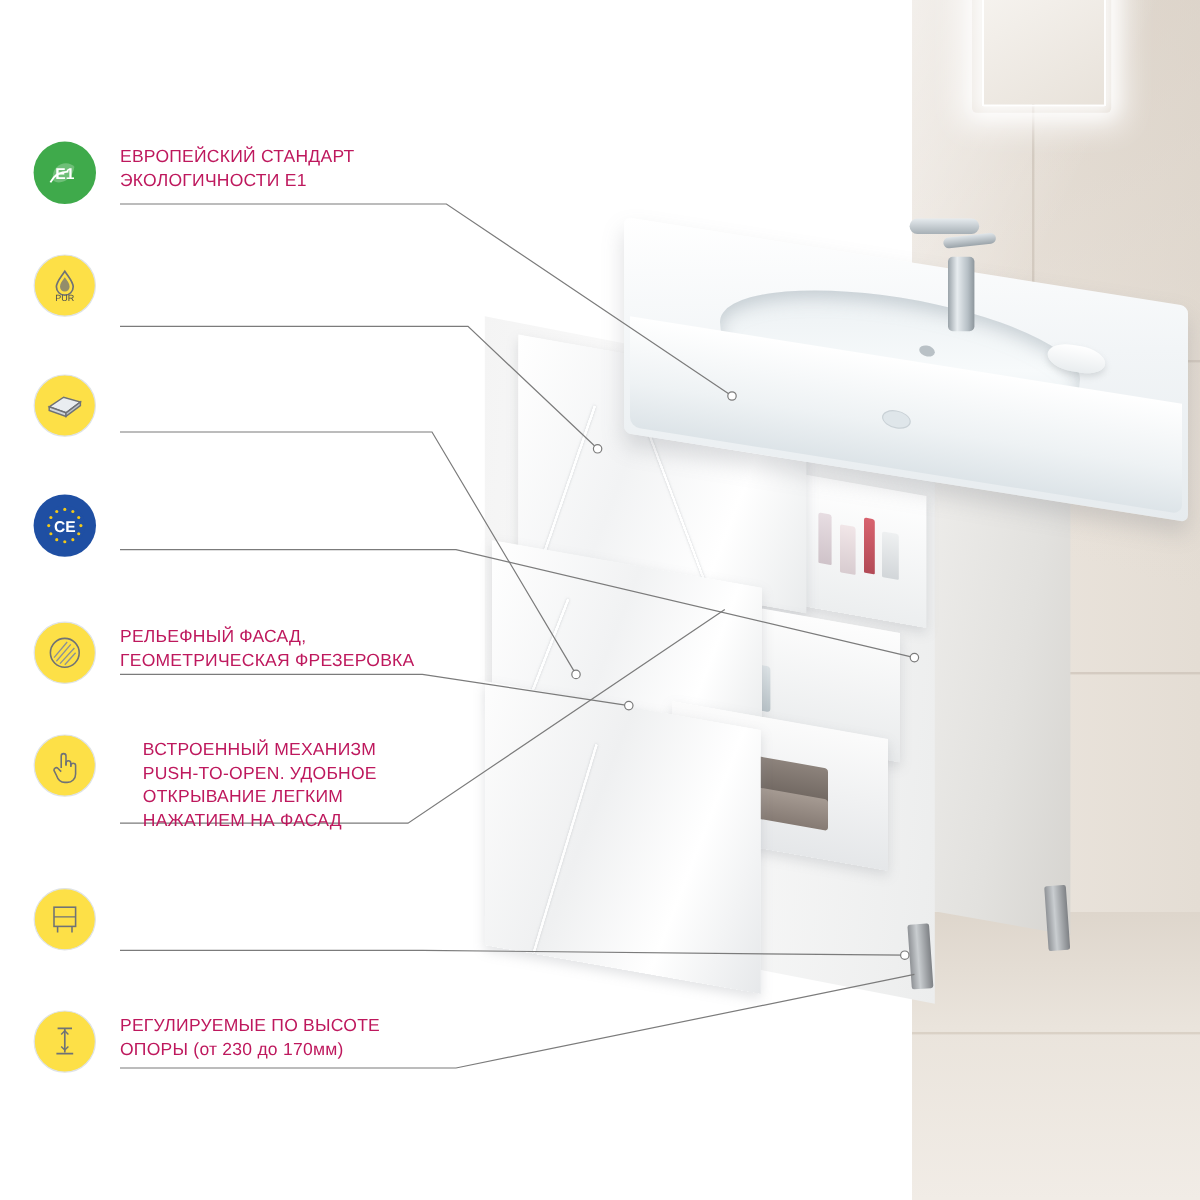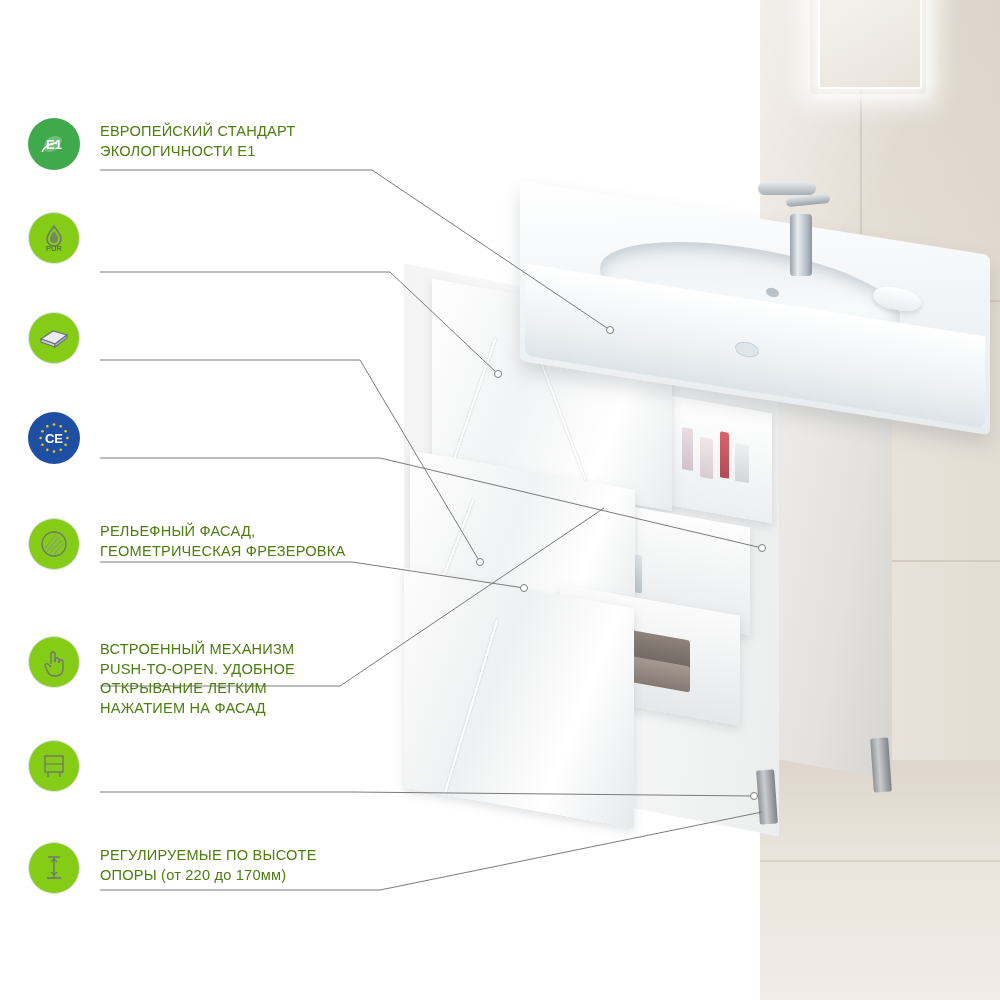--- a/index.html
+++ b/index.html
@@ -199,31 +199,31 @@
     height: 52px;
     border-radius: 50%;
     display: flex;
     align-items: center;
     justify-content: center;
     flex: 0 0 52px;
     box-sizing: border-box;
   }
   .badge.outline {
     border: 1.6px solid #dfe3e6;
-    background: #84cc16;
+    background: #fde047;
   }
   .badge.green {
     background: #3faa4b;
   }
   .badge.blue {
     background: #1f4fa3;
   }
   .feature-text {
     margin-left: 20px;
-    color: #4d7c0f;
+    color: #be185d;
     font-size: 14.6px;
     line-height: 19.5px;
     letter-spacing: 0.2px;
     text-transform: uppercase;
     white-space: pre-line;
     padding-top: 4px;
   }
   .feature-text.lower { text-transform: none; }
 
   svg.connectors {
@@ -375,21 +375,21 @@
             <line x1="9" y1="23" x2="21" y2="9"></line>
             <line x1="12" y1="25" x2="24" y2="12"></line>
             <line x1="16" y1="26" x2="25" y2="16"></line>
           </g>
         </svg>
       </div>
       <div class="feature-text">РЕЛЬЕФНЫЙ ФАСАД,
 ГЕОМЕТРИЧЕСКАЯ ФРЕЗЕРОВКА</div>
     </div>
 
-    <div class="feature" style="left:28px; top:636px;">
+    <div class="feature" style="left:28px; top:612px;gap:19px;">
       <div class="badge outline">
         <svg width="30" height="32" viewBox="0 0 30 32" aria-hidden="true">
           <path d="M12 18V8a2 2 0 0 1 4 0v8" fill="none" stroke="#6f7276" stroke-width="1.3"></path>
           <path d="M16 16v-2a2 2 0 0 1 4 0v3" fill="none" stroke="#6f7276" stroke-width="1.3"></path>
           <path d="M20 17v-1a2 2 0 0 1 4 0v7c0 4-3 7-7 7h-2c-4 0-6-3-7-6l-2-4a2 2 0 0 1 3-2l3 3" fill="none" stroke="#6f7276" stroke-width="1.3"></path>
         </svg>
       </div>
       <div class="feature-text">ВСТРОЕННЫЙ  МЕХАНИЗМ
 PUSH-TO-OPEN. УДОБНОЕ
 ОТКРЫВАНИЕ ЛЕГКИМ
@@ -411,17 +411,17 @@
       <div class="badge outline">
         <svg width="30" height="30" viewBox="0 0 30 30" aria-hidden="true">
           <line x1="15" y1="4" x2="15" y2="24" stroke="#6f7276" stroke-width="1.4"></line>
           <line x1="9" y1="4" x2="21" y2="4" stroke="#6f7276" stroke-width="1.4"></line>
           <line x1="8" y1="25" x2="22" y2="25" stroke="#6f7276" stroke-width="1.6"></line>
           <path d="M12 9l3-3 3 3" fill="none" stroke="#6f7276" stroke-width="1.2"></path>
           <path d="M12 19l3 3 3-3" fill="none" stroke="#6f7276" stroke-width="1.2"></path>
         </svg>
       </div>
       <div class="feature-text lower">РЕГУЛИРУЕМЫЕ ПО ВЫСОТЕ
-ОПОРЫ (от 220 до 170мм)</div>
+ОПОРЫ (от 230 до 170мм)</div>
     </div>
 
   </div>
 </div>
 
 </body></html>

